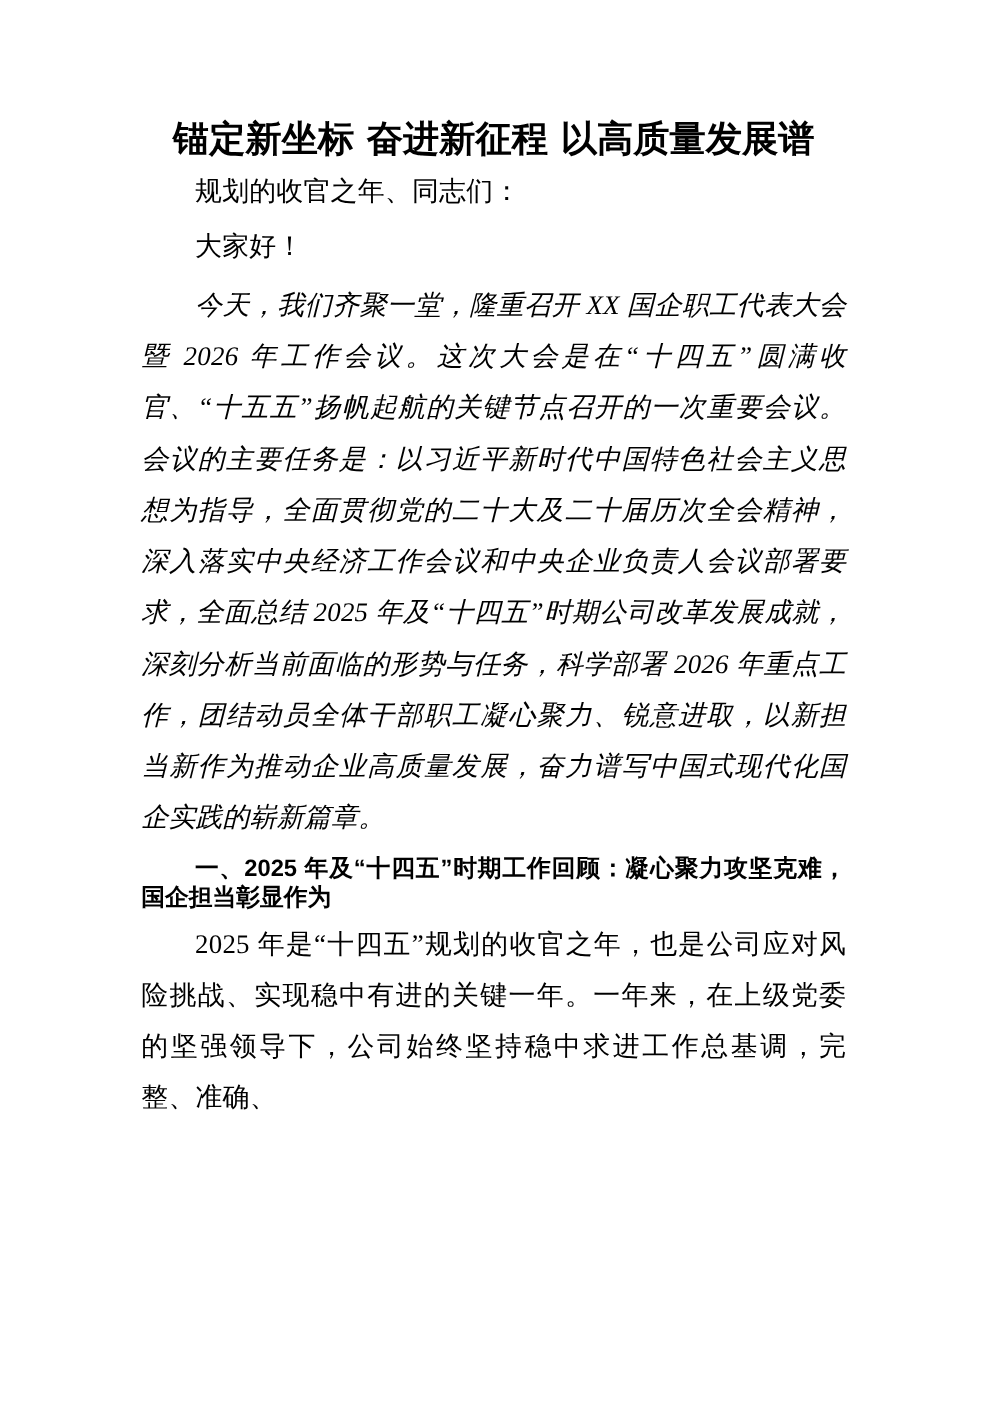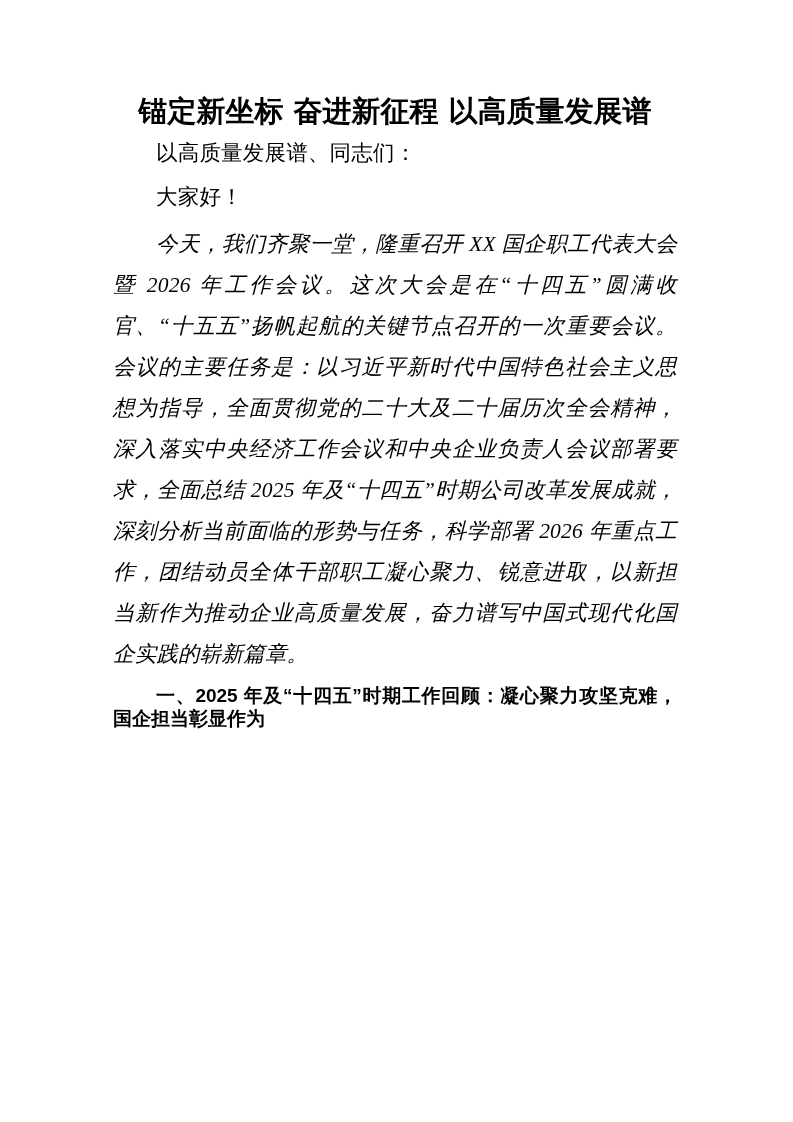--- a/index.html
+++ b/index.html
@@ -66,24 +66,25 @@
 <body>
 
 <div class="page">
   <div class="content">
 
     <div class="doc-title">
       <div>锚定新坐标 奋进新征程 以高质量发展谱</div>
     </div>
 
 
-    <p class="body-text salutation">以高质量发展谱、同志们：</p>
+    <p class="body-text salutation">规划的收官之年、同志们：</p>
 
     <p class="body-text greeting">大家好！</p>
 
     <p class="body-text para-1">今天，我们齐聚一堂，隆重召开 XX 国企职工代表大会暨 2026 年工作会议。这次大会是在“十四五”圆满收官、“十五五”扬帆起航的关键节点召开的一次重要会议。会议的主要任务是：以习近平新时代中国特色社会主义思想为指导，全面贯彻党的二十大及二十届历次全会精神，深入落实中央经济工作会议和中央企业负责人会议部署要求，全面总结 2025 年及“十四五”时期公司改革发展成就，深刻分析当前面临的形势与任务，科学部署 2026 年重点工作，团结动员全体干部职工凝心聚力、锐意进取，以新担当新作为推动企业高质量发展，奋力谱写中国式现代化国企实践的崭新篇章。</p>
 
 
     <p class="section-heading">一、2025 年及“十四五”时期工作回顾：凝心聚力攻坚克难，国企担当彰显作为</p>
 
+    <p class="body-text section-para">2025 年是“十四五”规划的收官之年，也是公司应对风险挑战、实现稳中有进的关键一年。一年来，在上级党委的坚强领导下，公司始终坚持稳中求进工作总基调，完整、准确、</p>
 
   </div>
 </div>
 
 </body></html>

